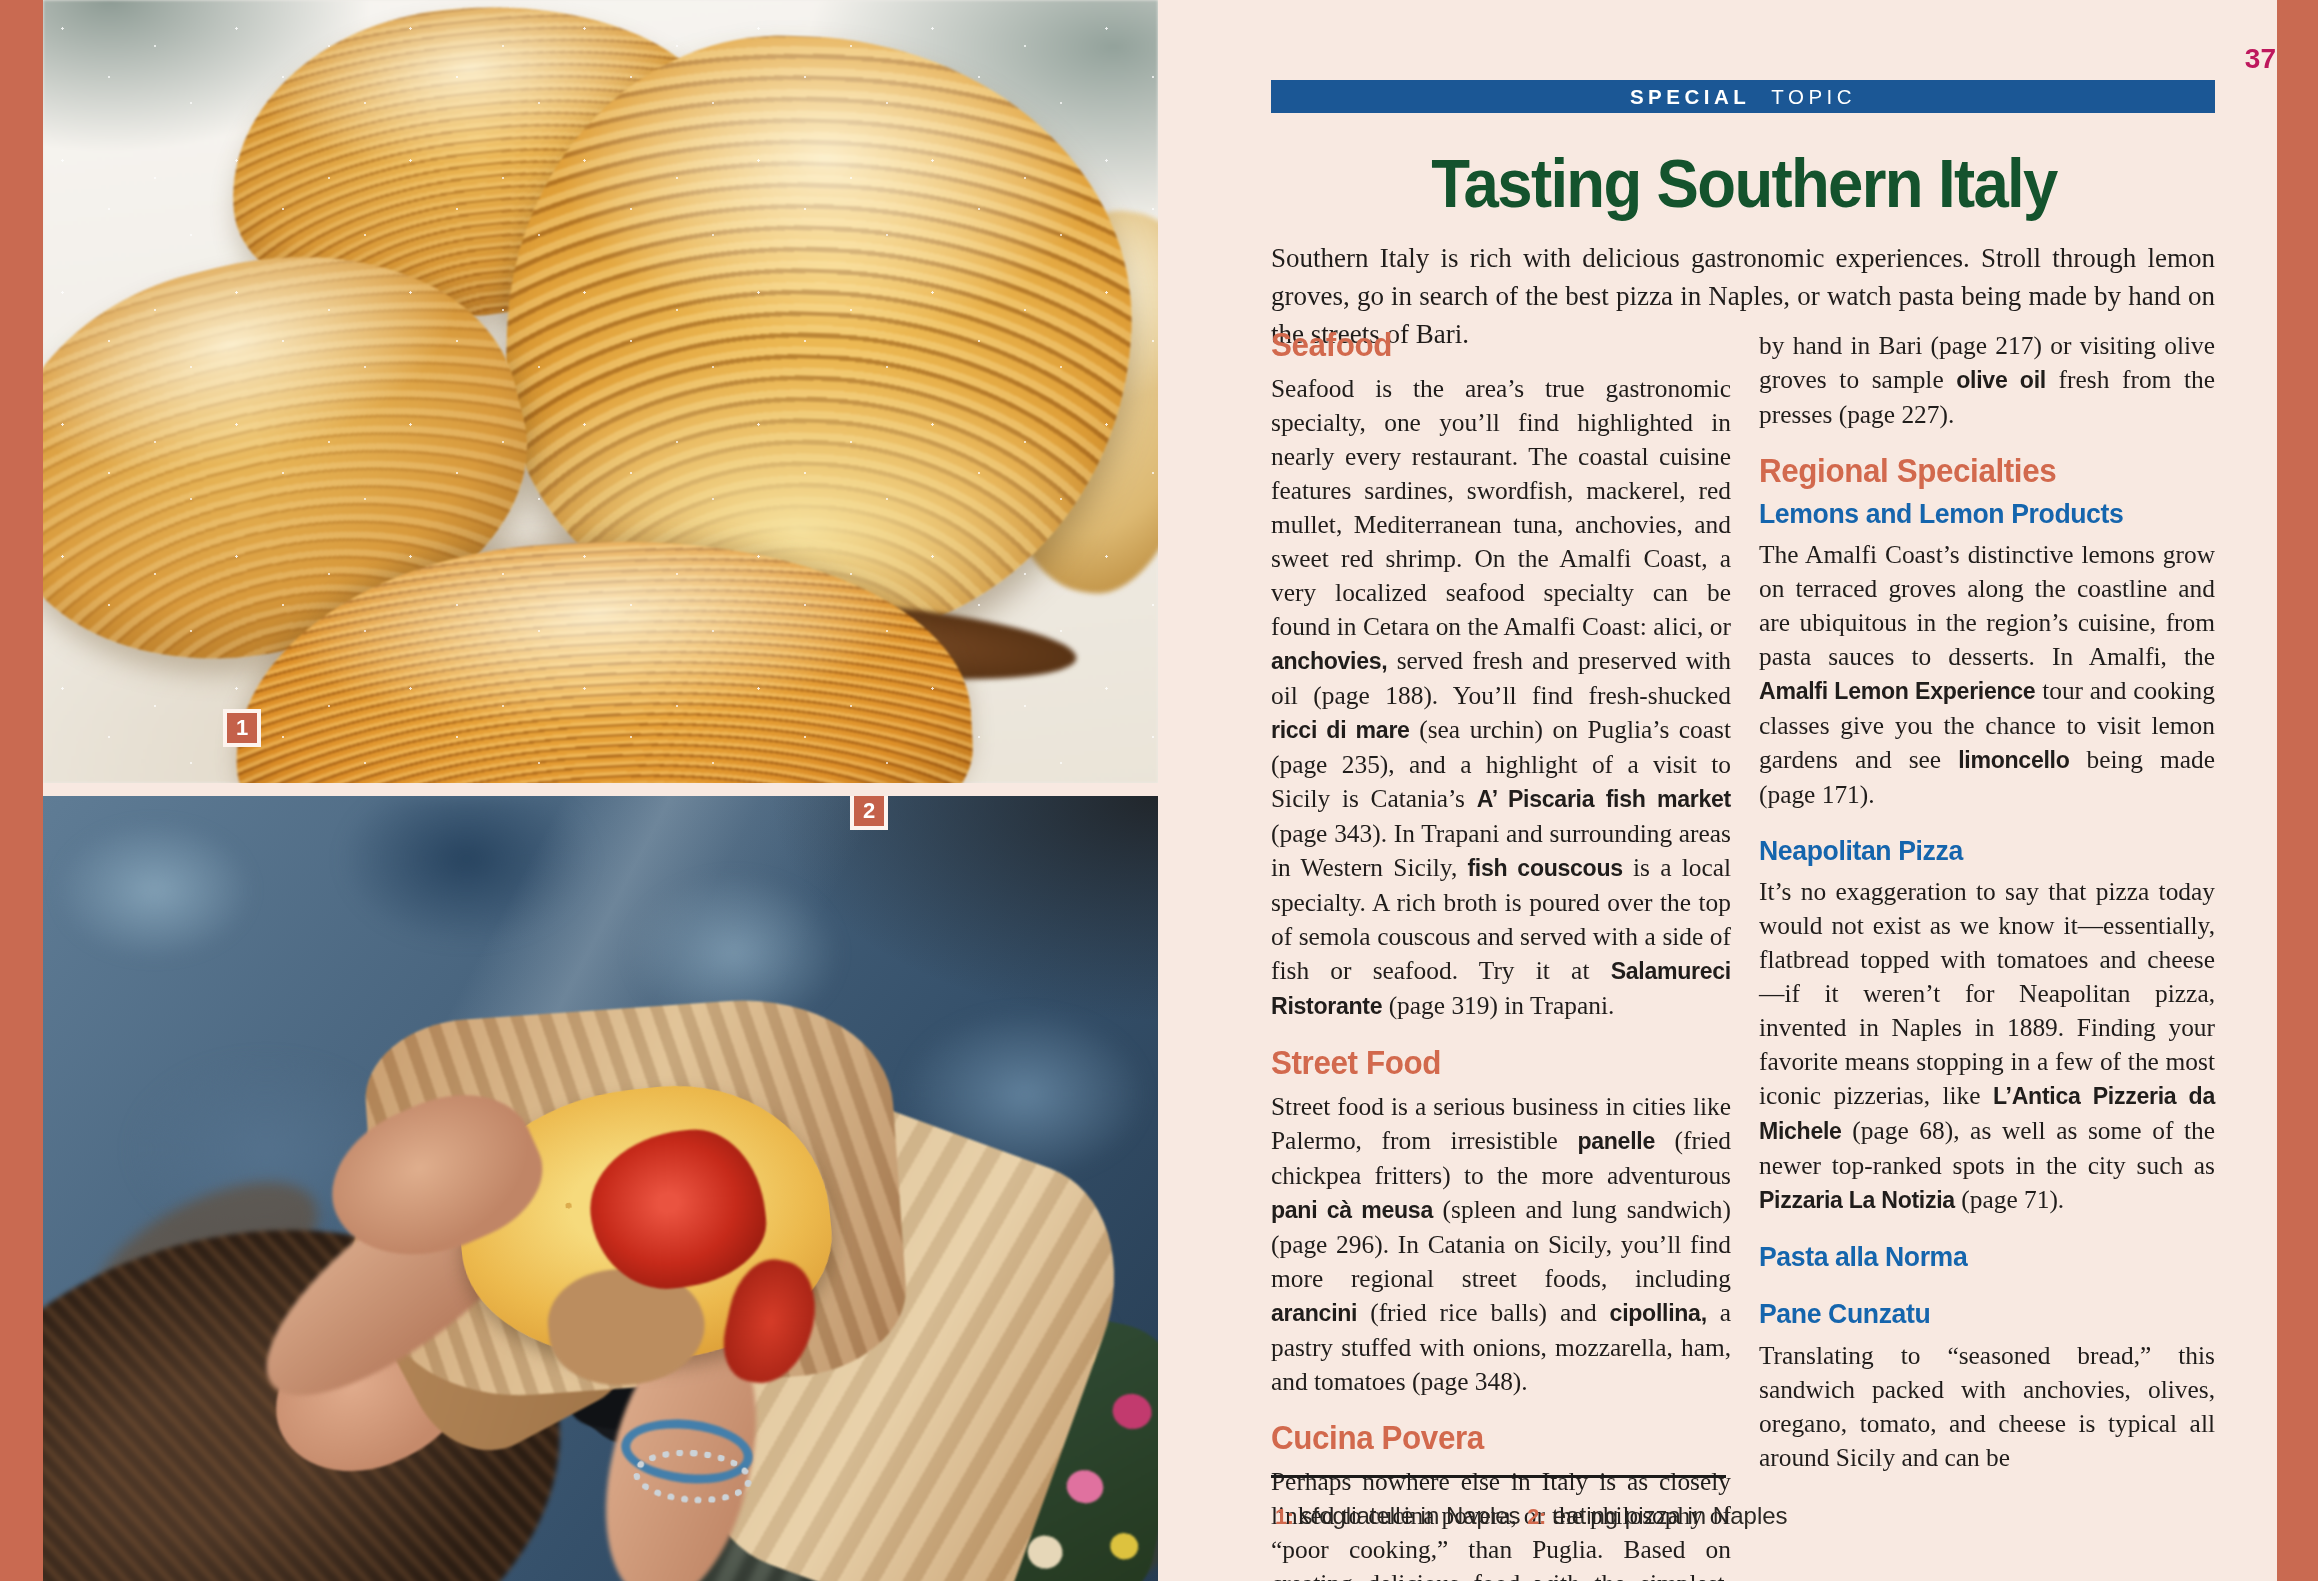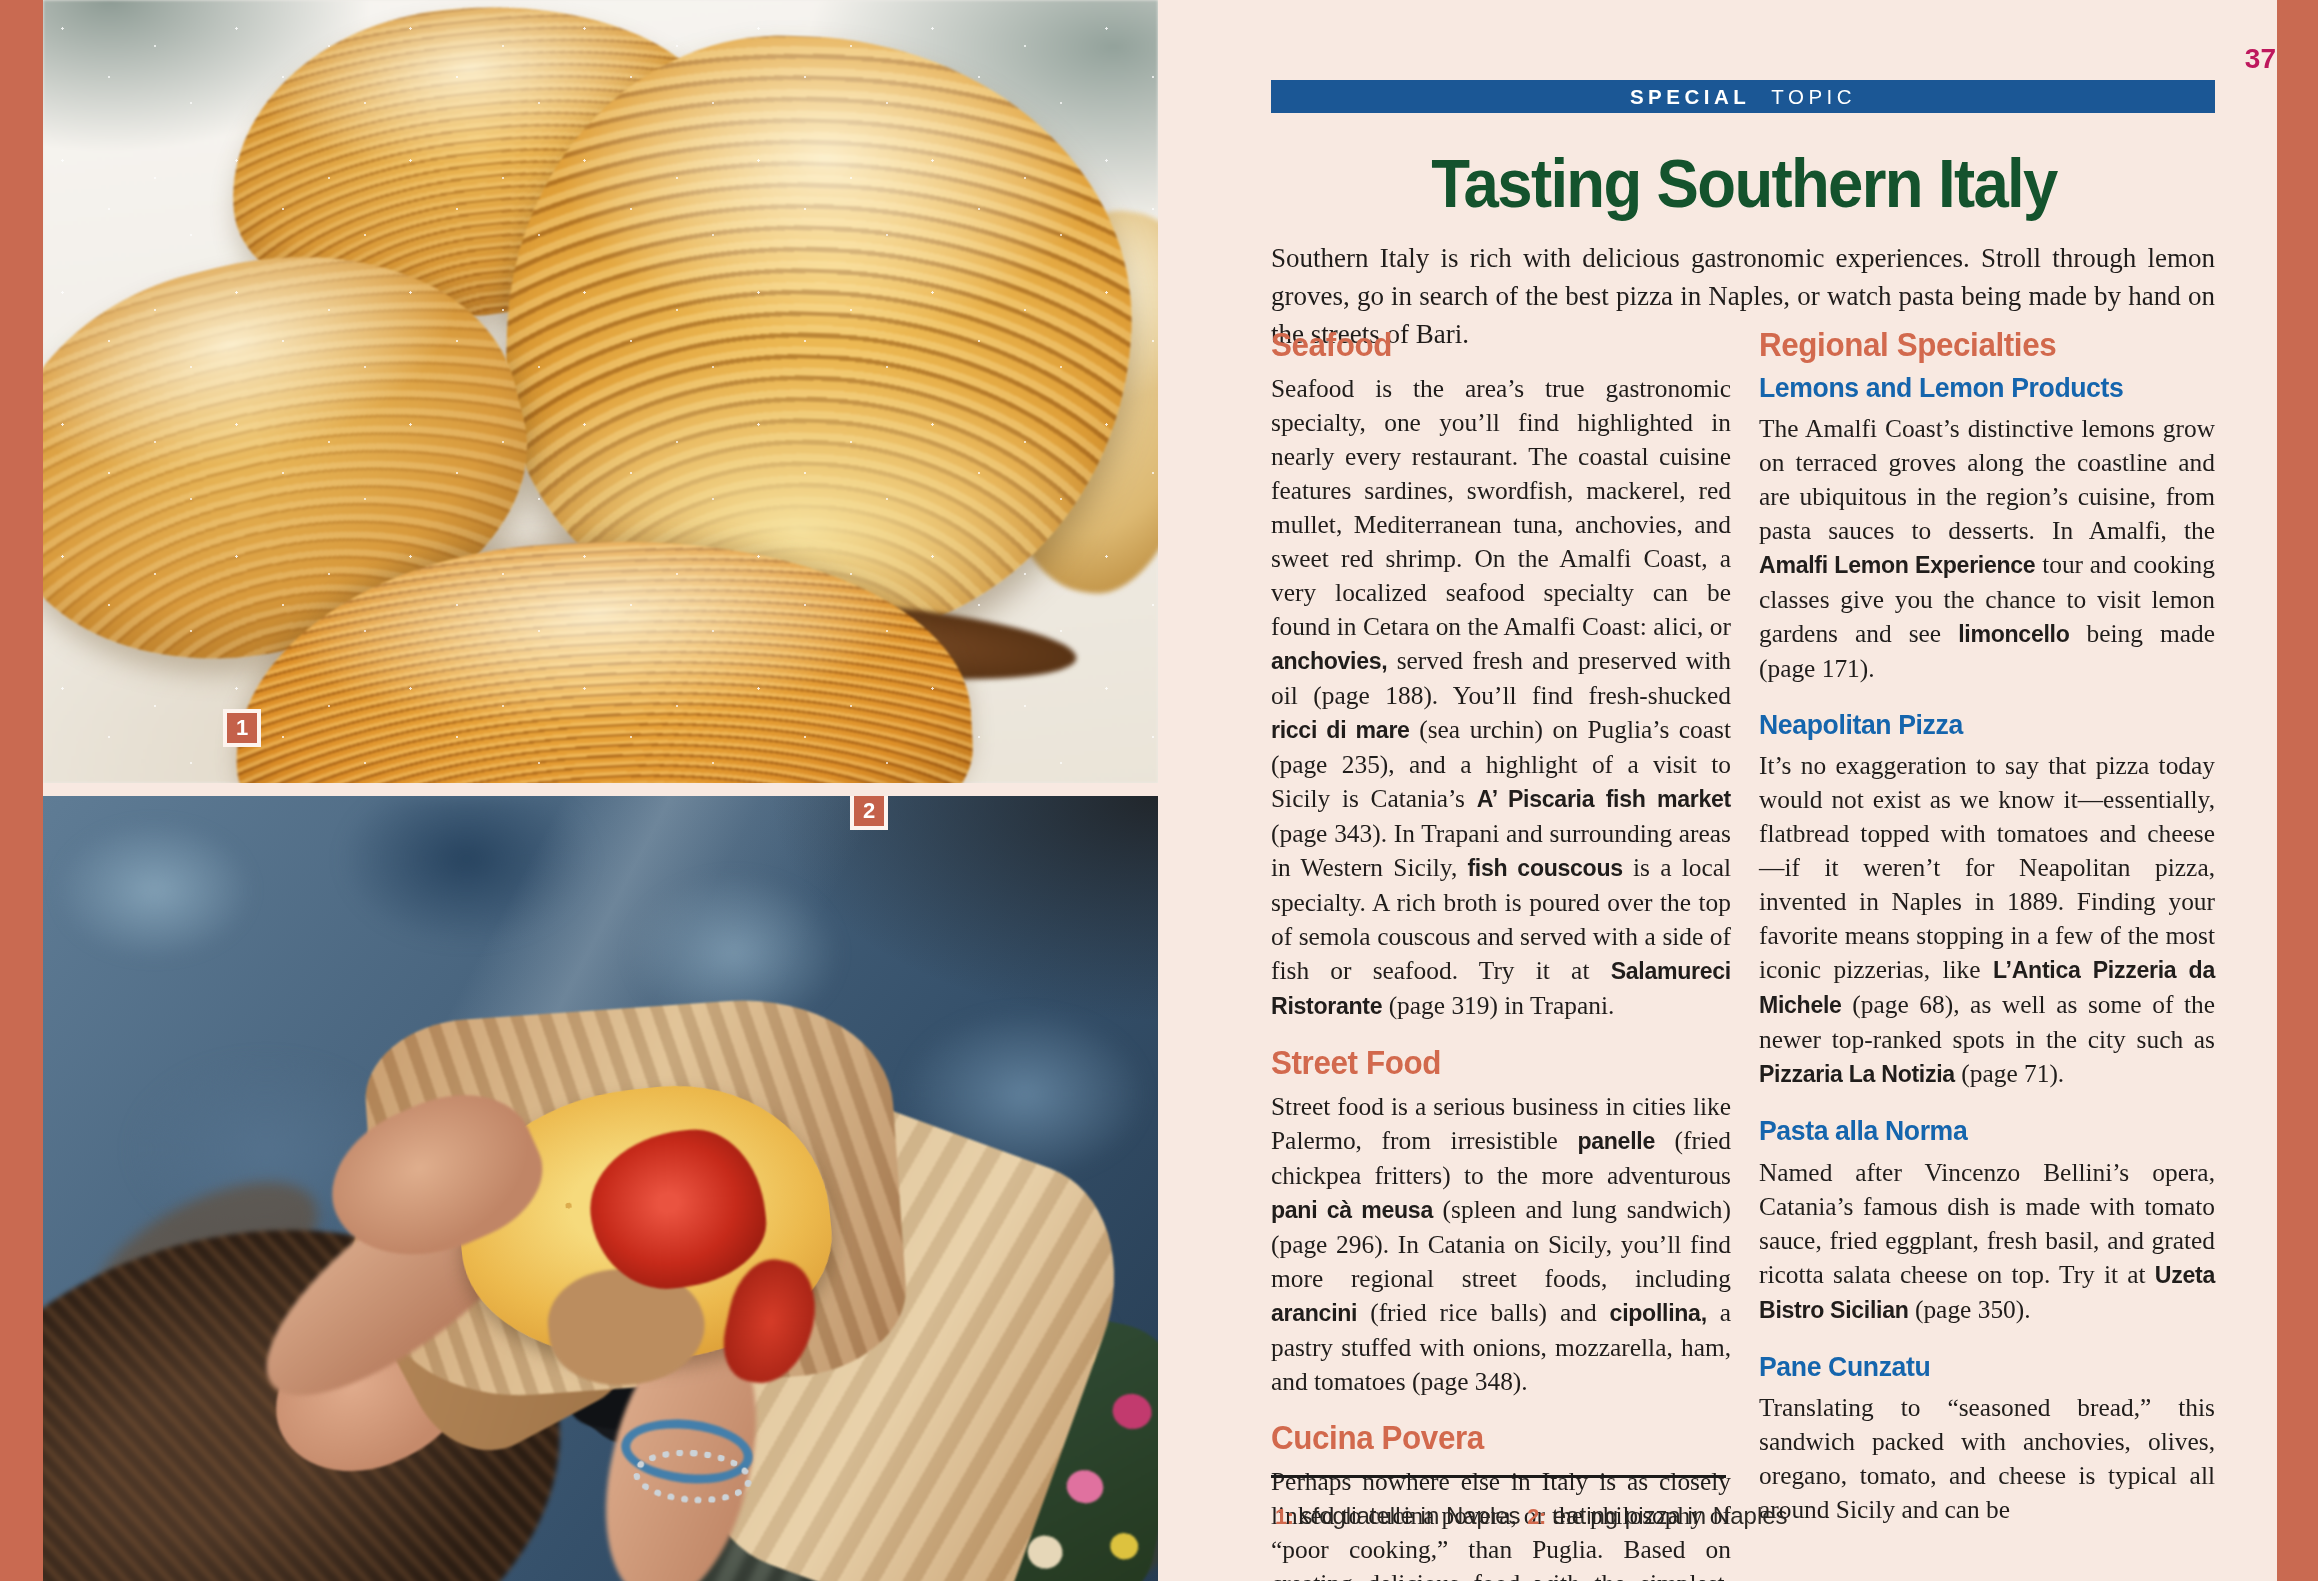--- a/index.html
+++ b/index.html
@@ -253,27 +253,27 @@
   <div class="col col1">
     <h2 class="h-orange">Seafood</h2>
     <p class="body"><span>Seafood is the area’s true gastronomic specialty, one you’ll find highlighted in nearly every restaurant. The coastal cuisine features sardines, swordfish, mackerel, red mullet, Mediterranean tuna, anchovies, and sweet red shrimp. On the Amalfi Coast, a very localized seafood specialty can be found in Cetara on the Amalfi Coast: alici, or </span><span class="bb">anchovies,</span><span> served fresh and preserved with oil (page 188). You’ll find fresh-shucked </span><span class="bb">ricci di mare</span><span> (sea urchin) on Puglia’s coast (page 235), and a highlight of a visit to Sicily is Catania’s </span><span class="bb">A’ Piscaria fish market</span><span> (page 343). In Trapani and surrounding areas in Western Sicily, </span><span class="bb">fish couscous</span><span> is a local specialty. A rich broth is poured over the top of semola couscous and served with a side of fish or seafood. Try it at </span><span class="bb">Salamureci Ristorante</span><span> (page 319) in Trapani.</span></p>
     <h2 class="h-orange">Street Food</h2>
     <p class="body"><span>Street food is a serious business in cities like Palermo, from irresistible </span><span class="bb">panelle</span><span> (fried chickpea fritters) to the more adventurous </span><span class="bb">pani cà meusa</span><span> (spleen and lung sandwich) (page 296). In Catania on Sicily, you’ll find more regional street foods, including </span><span class="bb">arancini</span><span> (fried rice balls) and </span><span class="bb">cipollina,</span><span> a pastry stuffed with onions, mozzarella, ham, and tomatoes (page 348).</span></p>
     <h2 class="h-orange">Cucina Povera</h2>
     <p class="body"><span>Perhaps nowhere else in Italy is as closely linked to cucina povera, or the philosophy of “poor cooking,” than Puglia. Based on creating delicious food with the simplest, best-quality ingredients, see this cooking tradition in action watching pastai (pasta experts) making </span></p>
   </div>
 
   <div class="col col2">
+    <p class="body"><span>by hand in Bari (page 217) or visiting olive groves to sample </span><span class="bb">olive oil</span><span> fresh from the presses (page 227).</span></p>
     <h2 class="h-orange">Regional Specialties</h2>
     <h3 class="h-blue">Lemons and Lemon Products</h3>
     <p class="body"><span>The Amalfi Coast’s distinctive lemons grow on terraced groves along the coastline and are ubiquitous in the region’s cuisine, from pasta sauces to desserts. In Amalfi, the </span><span class="bb">Amalfi Lemon Experience</span><span> tour and cooking classes give you the chance to visit lemon gardens and see </span><span class="bb">limoncello</span><span> being made (page 171).</span></p>
     <h3 class="h-blue">Neapolitan Pizza</h3>
     <p class="body"><span>It’s no exaggeration to say that pizza today would not exist as we know it—essentially, flatbread topped with tomatoes and cheese—if it weren’t for Neapolitan pizza, invented in Naples in 1889. Finding your favorite means stopping in a few of the most iconic pizzerias, like </span><span class="bb">L’Antica Pizzeria da Michele</span><span> (page 68), as well as some of the newer top-ranked spots in the city such as </span><span class="bb">Pizzaria La Notizia</span><span> (page 71).</span></p>
     <h3 class="h-blue">Pasta alla Norma</h3>
-    <p class="body"><span>Named after Vincenzo Bellini’s opera, Catania’s famous dish is made with tomato sauce, fried eggplant, fresh basil, and grated ricotta salata cheese on top. Try it at </span><span class="bb">Uzeta Bistro Sicilian</span><span> (page 350).</span></p>
     <h3 class="h-blue">Pane Cunzatu</h3>
     <p class="body"><span>Translating to “seasoned bread,” this sandwich packed with anchovies, olives, oregano, tomato, and cheese is typical all around Sicily and can be</span></p>
   </div>
 
   <div class="rule"></div>
   <p class="caption" style="margin:4px;"><span class="bb accent">1:</span><span> sfogliatelle in Naples </span><span class="bb accent">2:</span><span> eating pizza in Naples</span></p>
 
 </div>
 
 

